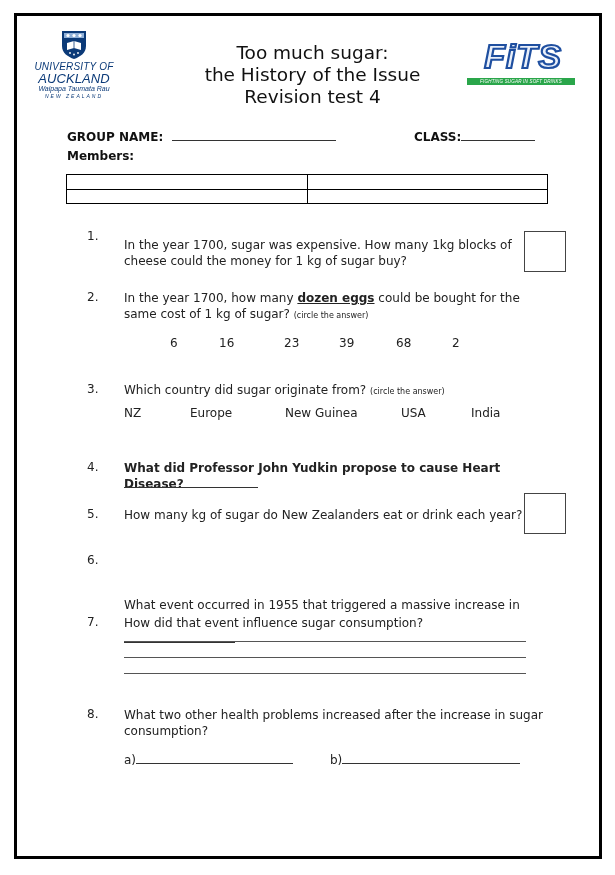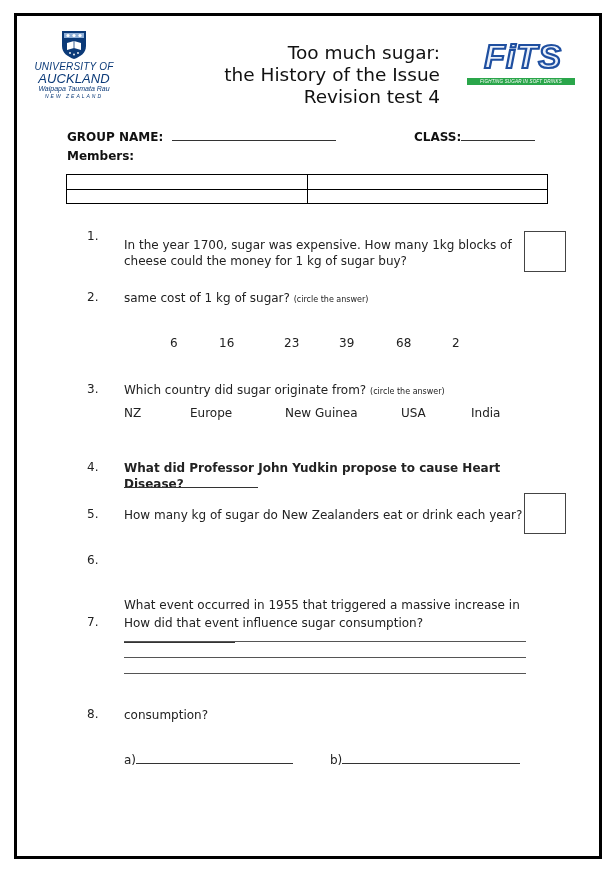--- a/index.html
+++ b/index.html
@@ -14,21 +14,21 @@
   .uoa-shield { width: 26px; height: 30px; margin: 0 auto; display: block; }
   .uoa-line1, .uoa-line2 { color: #0b3a78; font-family: "Liberation Sans", sans-serif; font-weight: normal; line-height: 1; }
   .uoa-line1 { font-size: 10px; margin-top: 2px; letter-spacing: 0.2px; }
   .uoa-line2 { font-size: 13px; letter-spacing: 0.1px; }
   .uoa-line3 { font-size: 7px; color: #0b3a78; line-height: 1.1; font-family: "Liberation Sans", sans-serif; }
   .uoa-line4 { font-size: 5px; color: #0b3a78; letter-spacing: 2px; line-height: 1.2; font-family: "Liberation Sans", sans-serif; }
 
   
   .title { left: 185px; top: 42px; width: 255px; text-align: center;
            font-size: 18.5px; line-height: 22px; color: #111; }
-  .title div { white-space: nowrap; text-align: right; }
+  .title div { white-space: nowrap; }
 
   
   .fits-logo { left: 463px; top: 36px; width: 120px; height: 52px; }
   .fits-green { position: absolute; left: 4px; top: 42px; width: 108px; height: 7px; background: #2aa64a;
                 color: #fff; font-size: 4.5px; line-height: 7px; text-align: center; font-style: italic;
                 font-family: "Liberation Sans", sans-serif; letter-spacing: 0.2px; white-space: nowrap; overflow: hidden; }
 
   .label-bold { font-weight: bold; font-size: 12px; color: #111; }
   .uline { display: inline-block; border-bottom: 1px solid #333; vertical-align: baseline; }
 
@@ -104,20 +104,21 @@
 
 <div class="abs q-num" style="left:87px; top:229px;">1.</div>
 <div class="abs q-text" style="left:124px; top:237px; width:395px;">
   <div>In the year 1700, sugar was expensive. How many 1kg blocks of</div>
   <div>cheese could the money for 1 kg of sugar buy?</div>
 </div>
 <div class="abs answer-box" style="left:524px; top:231px;"></div>
 
 <div class="abs q-num" style="left:87px; top:290px;">2.</div>
 <div class="abs q-text" style="left:124px; top:290px; width:400px;">
+  <div><span>In the year 1700, how many </span><span class="emph">dozen eggs</span><span> could be bought for the</span></div>
   <div><span>same cost of 1 kg of sugar? </span><span class="small">(circle the answer)</span></div>
 </div>
 <div class="abs option" style="left:170px; top:336px;">6</div>
 <div class="abs option" style="left:219px; top:336px;">16</div>
 <div class="abs option" style="left:284px; top:336px;">23</div>
 <div class="abs option" style="left:339px; top:336px;">39</div>
 <div class="abs option" style="left:396px; top:336px;">68</div>
 <div class="abs option" style="left:452px; top:336px;">2</div>
 
 <div class="abs q-num" style="left:87px; top:382px;">3.</div>
@@ -146,20 +147,21 @@
 <div class="abs q-num" style="left:87px; top:615px;">7.</div>
 <div class="abs q-text" style="left:124px; top:615px; width:410px;">
   <span>How did that event influence sugar consumption?</span><span class="uline" style="width:111px; height:11px;"></span>
 </div>
 <div class="abs" style="left:124px; top:641px; width:402px; border-bottom:1px solid #555;"></div>
 <div class="abs" style="left:124px; top:657px; width:402px; border-bottom:1px solid #555;"></div>
 <div class="abs" style="left:124px; top:673px; width:402px; border-bottom:1px solid #555;"></div>
 
 <div class="abs q-num" style="left:87px; top:707px;">8.</div>
 <div class="abs q-text" style="left:124px; top:707px; width:420px;">
+  <div>What two other health problems increased after the increase in sugar</div>
   <div>consumption?</div>
 </div>
 <div class="abs q-text" style="left:124px; top:752px;">
   <span>a)</span><span class="uline" style="width:157px; height:11px;"></span>
 </div>
 <div class="abs q-text" style="left:330px; top:752px;">
   <span>b)</span><span class="uline" style="width:178px; height:11px;"></span>
 </div>
 
 </body></html>

